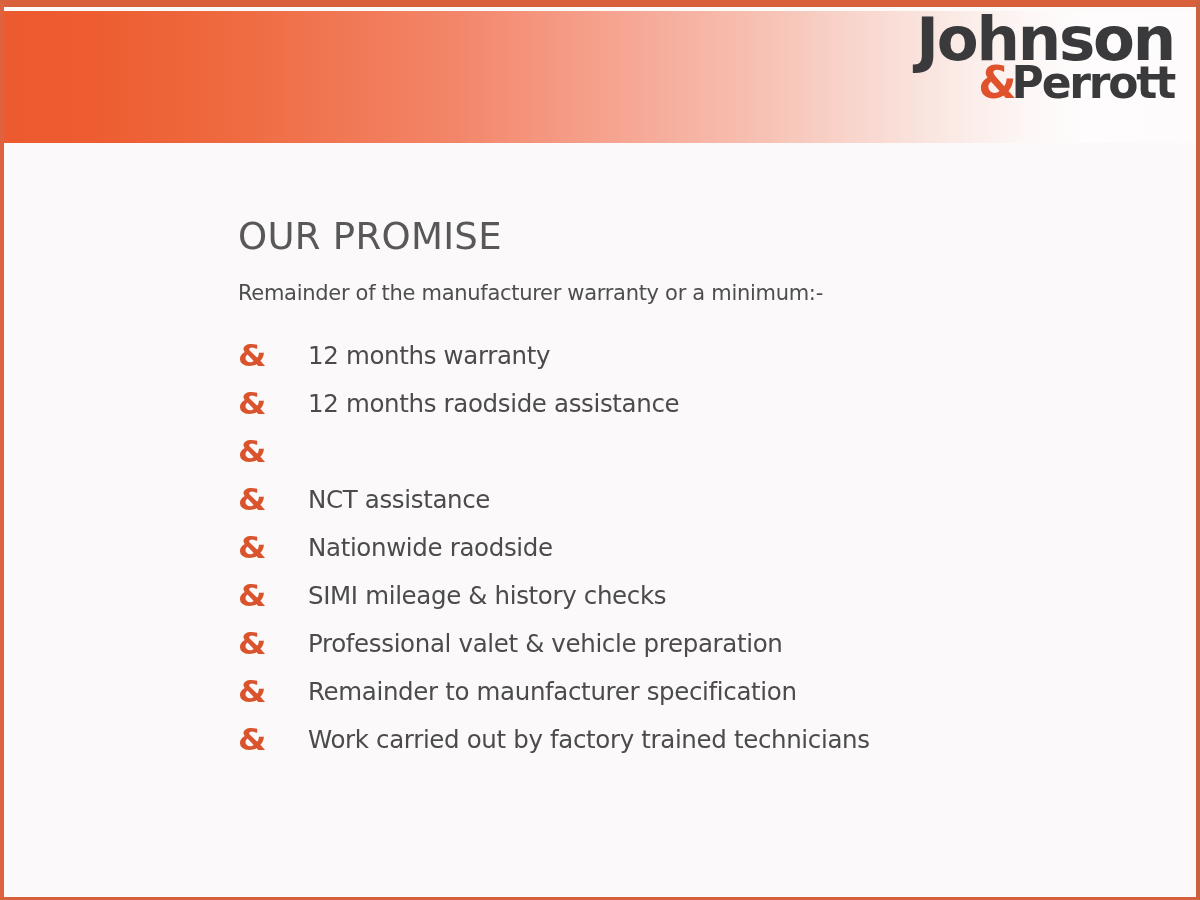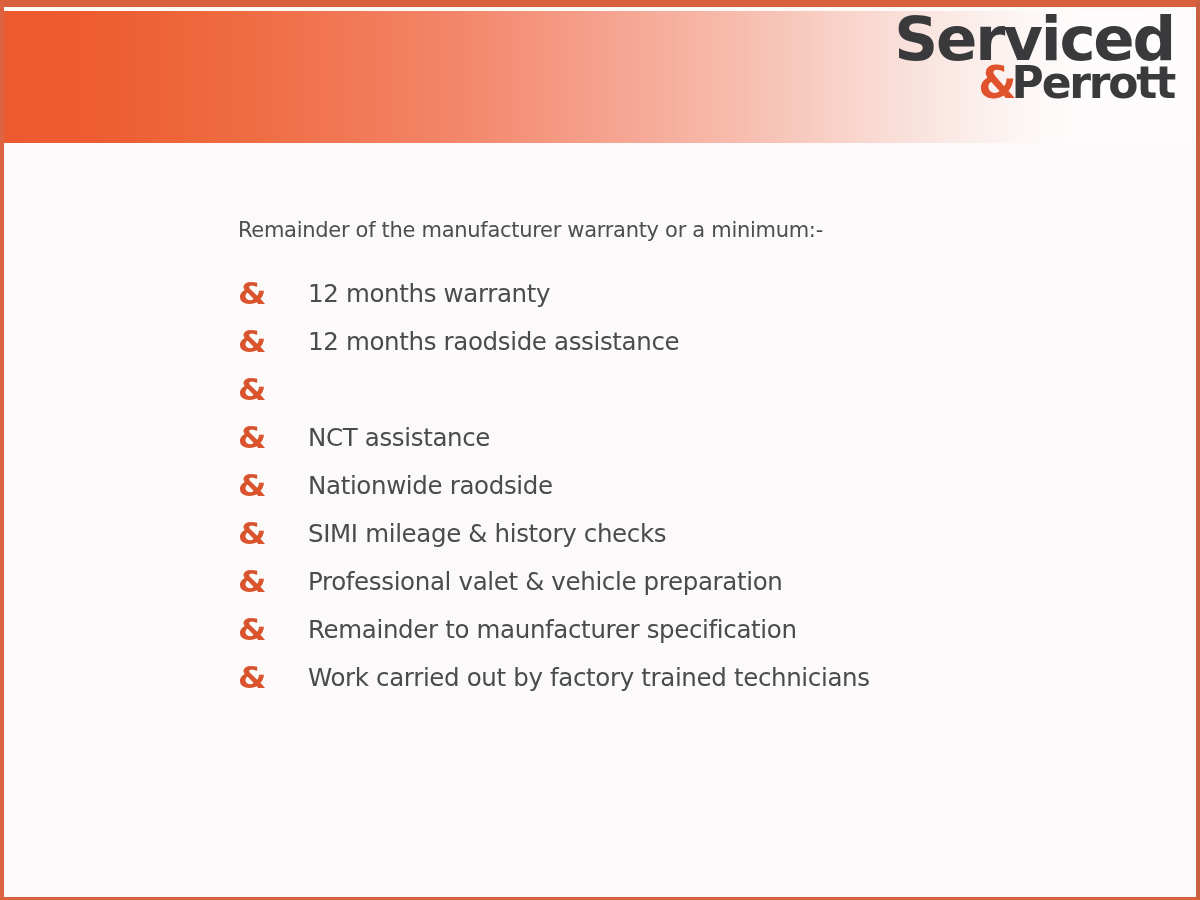--- a/index.html
+++ b/index.html
@@ -177,26 +177,27 @@
 <body>
 
 <div class="slide">
 
   <div class="header">
     <div class="header-band-topline"></div>
     <div class="header-gap"></div>
     <div class="header-band"></div>
 
     <div class="logo">
-      <span class="logo-line1">Serviced</span>
+      <span class="logo-line1">Johnson</span>
       <span class="logo-line2"><span class="logo-amp">&amp;</span><span>Perrott</span></span>
     </div>
   </div>
 
   <div class="content">
+    <h1 class="page-title">OUR PROMISE</h1>
     <p class="subtitle">Remainder of the manufacturer warranty or a minimum:-</p>
 
     <ul class="promise-list">
       <li class="promise-item">
         <span class="bullet-amp">&amp;</span>
         <span class="promise-text">12 months warranty</span>
       </li>
       <li class="promise-item">
         <span class="bullet-amp">&amp;</span>
         <span class="promise-text">12 months raodside assistance</span>

